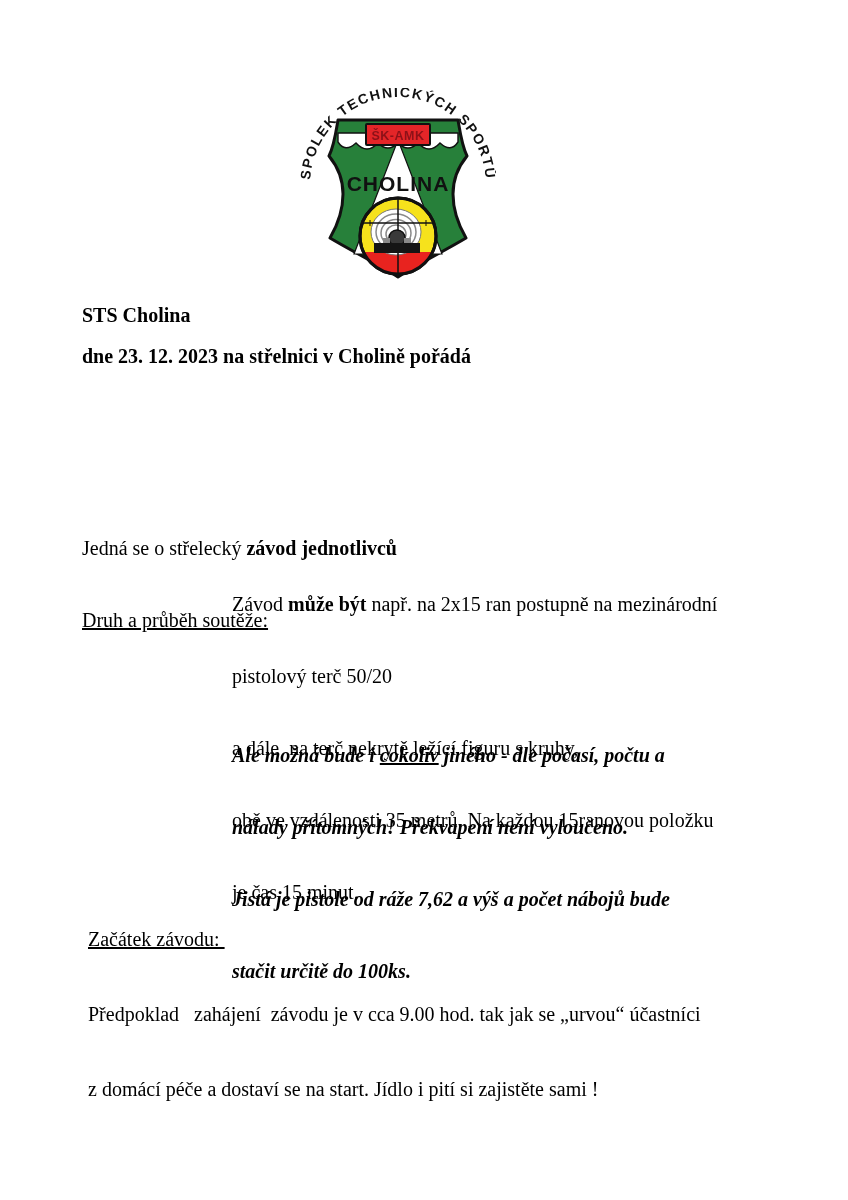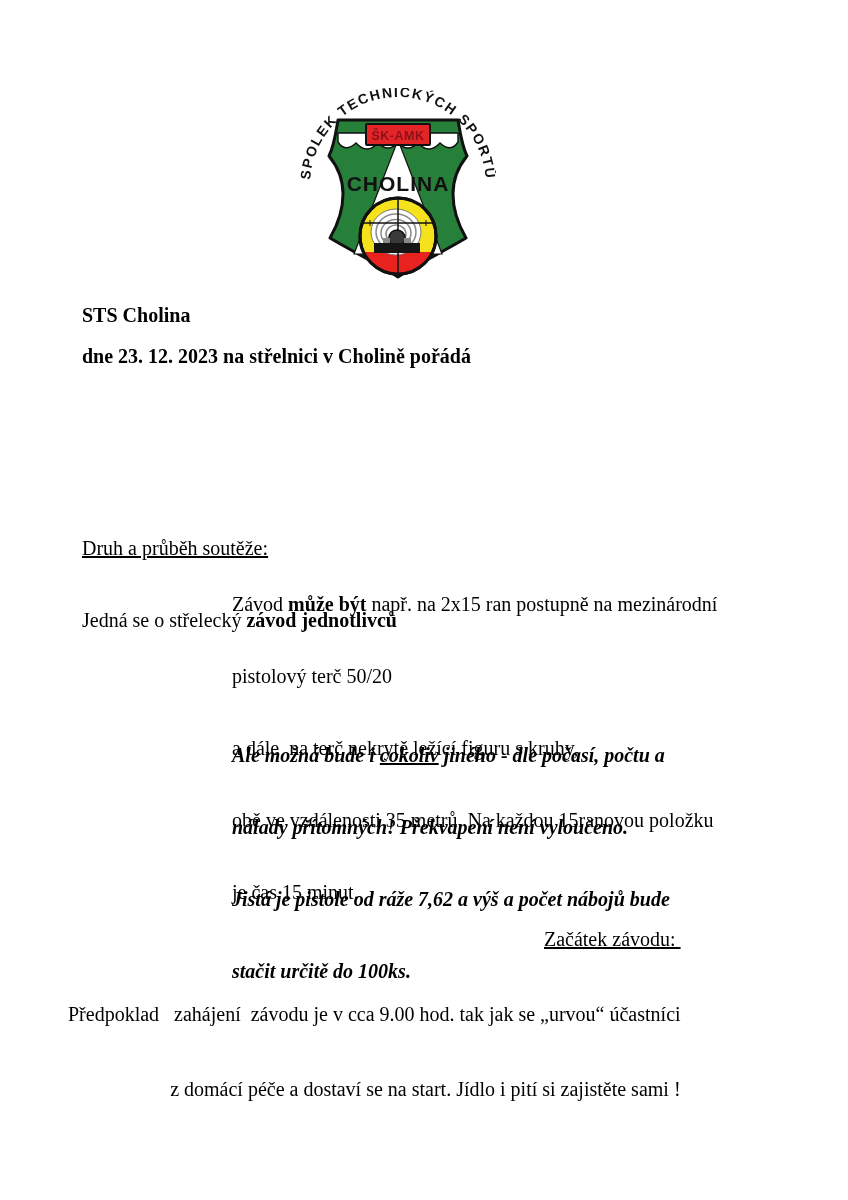--- a/index.html
+++ b/index.html
@@ -100,38 +100,38 @@
       <circle cx="98" cy="148" r="38" fill="none" stroke="#111" stroke-width="3"></circle>
     </svg>
   </div>
 
   <div class="abs centered" style="top:303px;">STS Cholina</div>
 
   <div class="abs centered" style="top:344px;">dne 23. 12. 2023 na střelnici v Cholině pořádá</div>
 
 
   <div class="abs bodytext" style="left:82px;top:488px;">
+    <div><span>Jedná se o střelecký </span><span class="b">závod jednotlivců</span></div>
     <div><span class="u">Druh a průběh soutěže:</span></div>
-    <div><span>Jedná se o střelecký </span><span class="b">závod jednotlivců</span></div>
   </div>
 
   <div class="abs bodytext" style="left:232px;top:544px;">
     <div><span>Závod </span><span class="b">může být</span><span> např. na 2x15 ran postupně na mezinárodní</span></div>
     <div>pistolový terč 50/20</div>
     <div>a dále  na terč nekrytě ležící figuru s kruhy,</div>
     <div>obě ve vzdálenosti 35 metrů. Na každou 15ranovou položku</div>
     <div>je čas 15 minut.</div>
   </div>
 
   <div class="abs emph" style="left:232px;top:695px;">
     <div><span>Ale možná bude i </span><span class="u">cokoliv</span><span> jiného - dle počasí, počtu a</span></div>
     <div>nálady přítomných! Překvapení není vyloučeno.</div>
     <div>Jistá je pistole od ráže 7,62 a výš a počet nábojů bude</div>
     <div>stačit určitě do 100ks.</div>
   </div>
 
-  <div class="abs bodytext" style="left:68px;top:877px;line-height:25px;text-align:right;">
+  <div class="abs bodytext" style="left:88px;top:877px;line-height:25px;">
     <div><span class="u">Začátek závodu: </span></div>
     <div>Předpoklad   zahájení  závodu je v cca 9.00 hod. tak jak se „urvou“ účastníci</div>
     <div>z domácí péče a dostaví se na start. Jídlo i pití si zajistěte sami !</div>
   </div>
 
 </div>
 
 </body></html>

